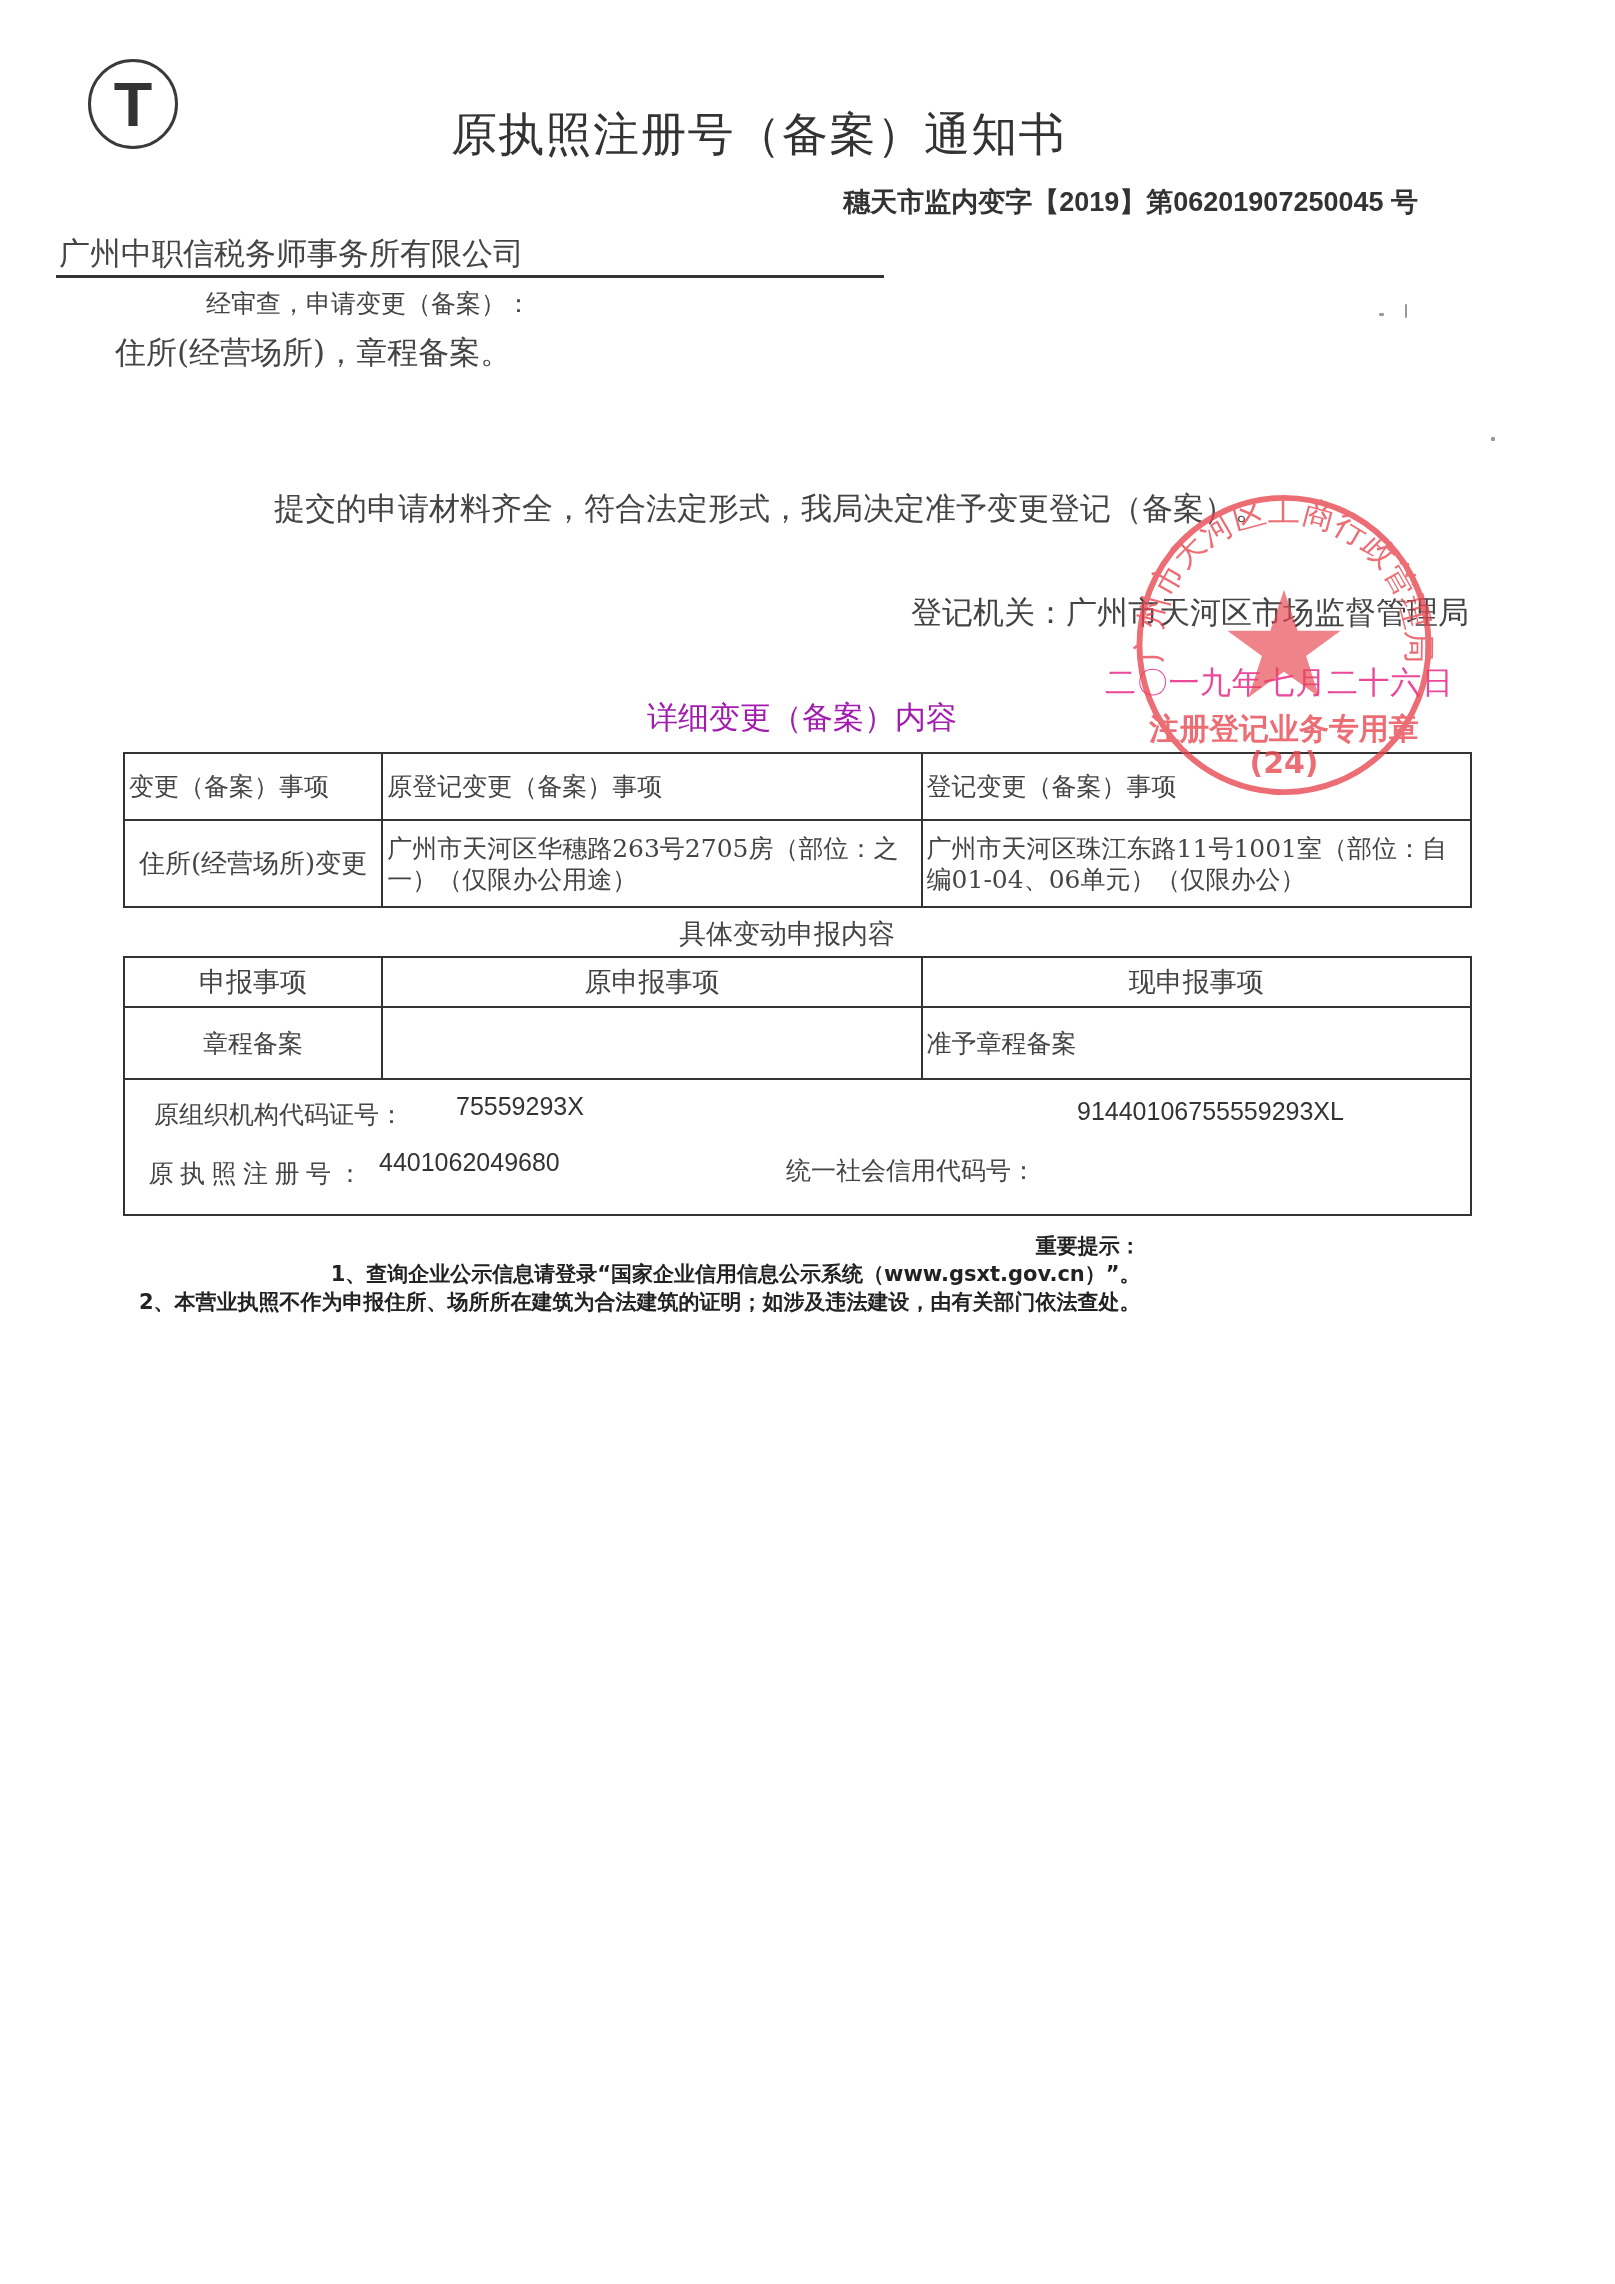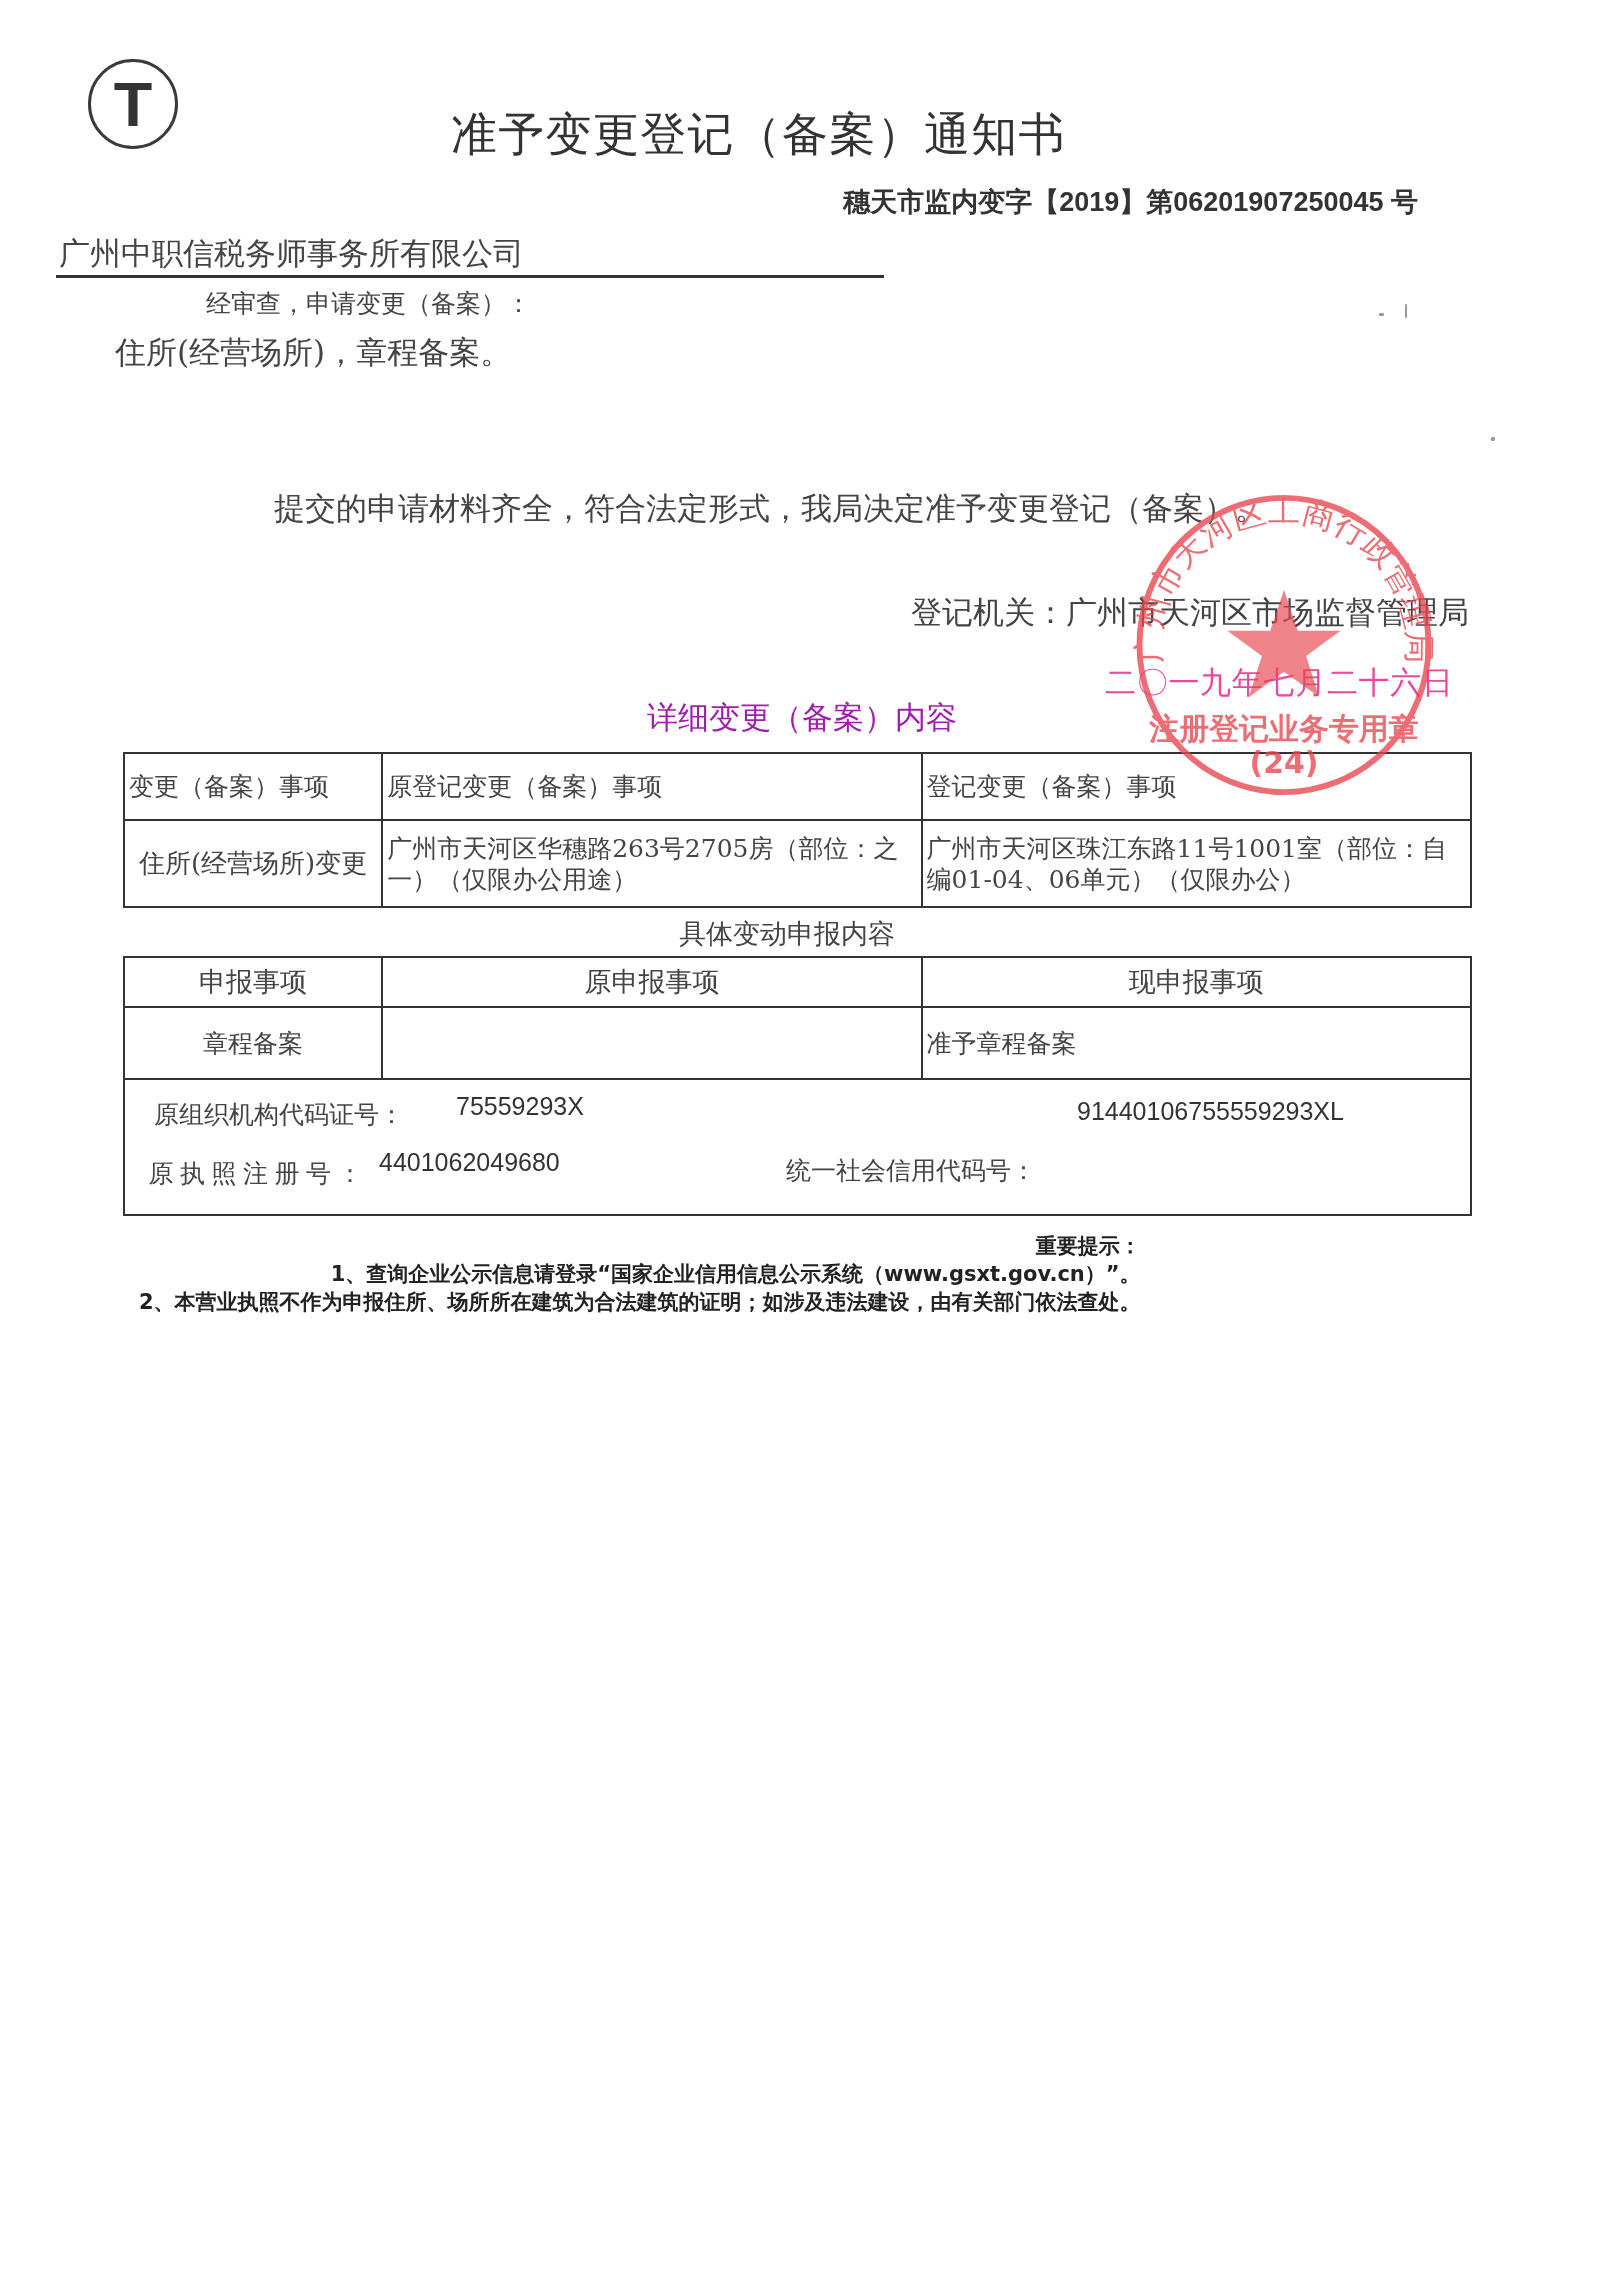--- a/index.html
+++ b/index.html
@@ -44,21 +44,21 @@
 
   .stamp { position:absolute; left:1131px; top:492px; width:306px; height:306px; pointer-events:none; opacity:0.78; }
   .speck { position:absolute; background:#999; border-radius:1.3px; }
 </style>
 </head>
 <body>
 
 <div class="t-circle">
     <span>T</span>
   </div>
-<div class="abs title serif">准予变更登记（备案）通知书</div>
+<div class="abs title serif">原执照注册号（备案）通知书</div>
 <div class="abs docno">穗天市监内变字【2019】第06201907250045 号</div>
 
 <div class="abs company serif">广州中职信税务师事务所有限公司</div>
 <div class="underline"></div>
 
 <div class="abs review serif">经审查，申请变更（备案）：</div>
 <div class="abs items serif">住所(经营场所)，章程备案。</div>
 <div class="abs decision serif">提交的申请材料齐全，符合法定形式，我局决定准予变更登记（备案）。</div>
 
 <div class="abs authority serif">登记机关：广州市天河区市场监督管理局</div>

